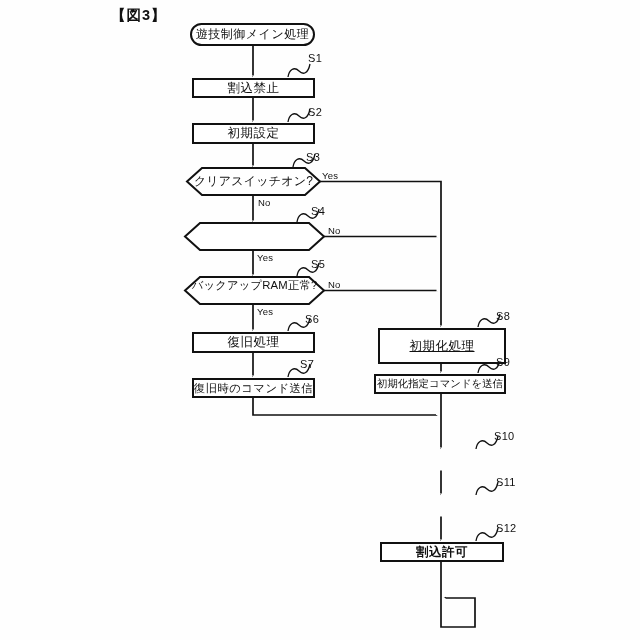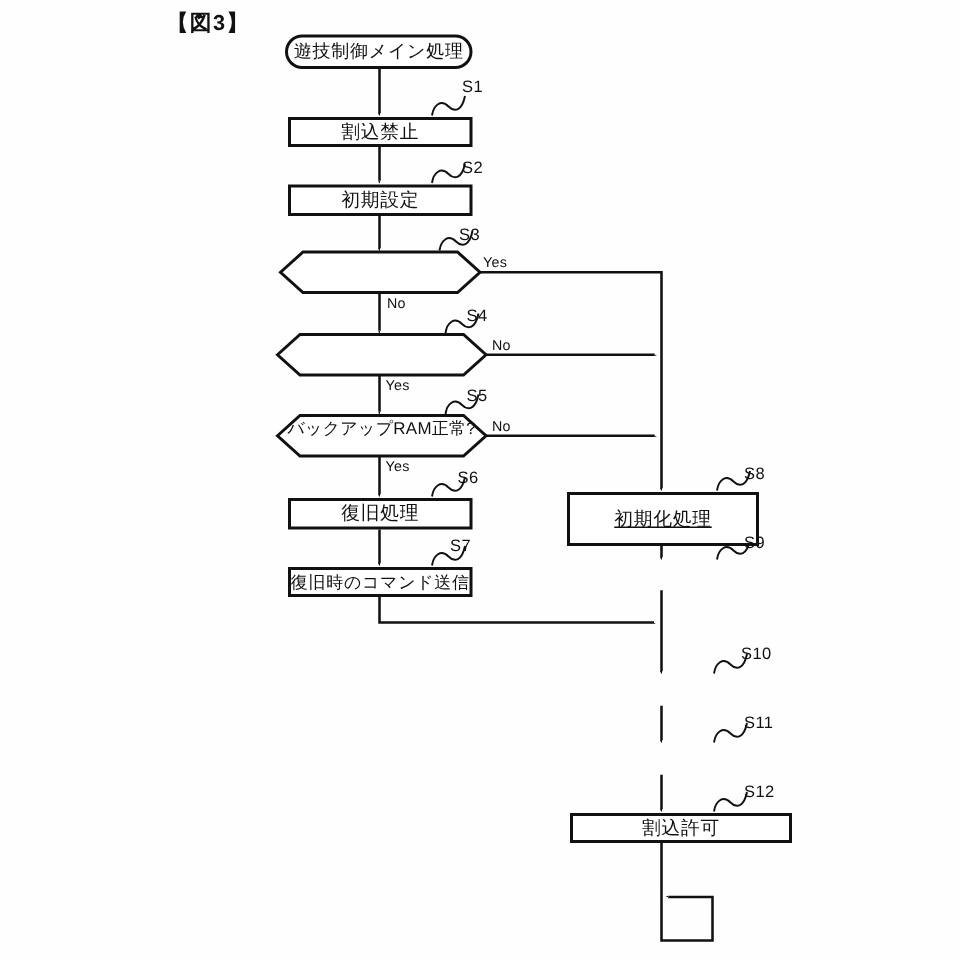--- a/index.html
+++ b/index.html
@@ -79,22 +79,24 @@
     </g>
   </svg>
 
   <div class="node terminal" style="left:190px;top:23px;width:125px;height:23px;font-size:12px;">遊技制御メイン処理</div>
 
   <div class="node" style="left:192px;top:78px;width:123px;height:20px;">割込禁止</div>
   <div class="node" style="left:192px;top:123px;width:123px;height:21px;">初期設定</div>
   <div class="node" style="left:192px;top:332px;width:123px;height:21px;">復旧処理</div>
   <div class="node small-font" style="left:192px;top:378px;width:123px;height:20px;">復旧時のコマンド送信</div>
   <div class="node" style="left:378px;top:328px;width:128px;height:36px;text-decoration:underline;">初期化処理</div>
-  <div class="node" style="left:380px;top:542px;width:148px;height:20px;">割込許可</div>
+  <div class="node tiny-font" style="left:374px;top:374px;width:132px;height:20px;">初期化指定コマンドを送信</div>
+  <div class="node" style="left:380px;top:542px;width:124px;height:20px;font-weight:bold;">割込許可</div>
 
+  <div class="hex-text" style="left:187px;top:168px;width:133px;height:27px;">クリアスイッチオン?</div>
   <div class="hex-text small-font" style="left:185px;top:277px;width:139px;height:17px;text-align:center;">バックアップRAM正常?</div>
 
   <div class="step-label" style="left:308px;top:52px;">S1</div>
   <div class="step-label" style="left:308px;top:106px;">S2</div>
   <div class="step-label" style="left:306px;top:151px;">S3</div>
   <div class="step-label" style="left:311px;top:205px;">S4</div>
   <div class="step-label" style="left:311px;top:258px;">S5</div>
   <div class="step-label" style="left:305px;top:313px;">S6</div>
   <div class="step-label" style="left:300px;top:358px;">S7</div>
   <div class="step-label" style="left:496px;top:310px;">S8</div>

